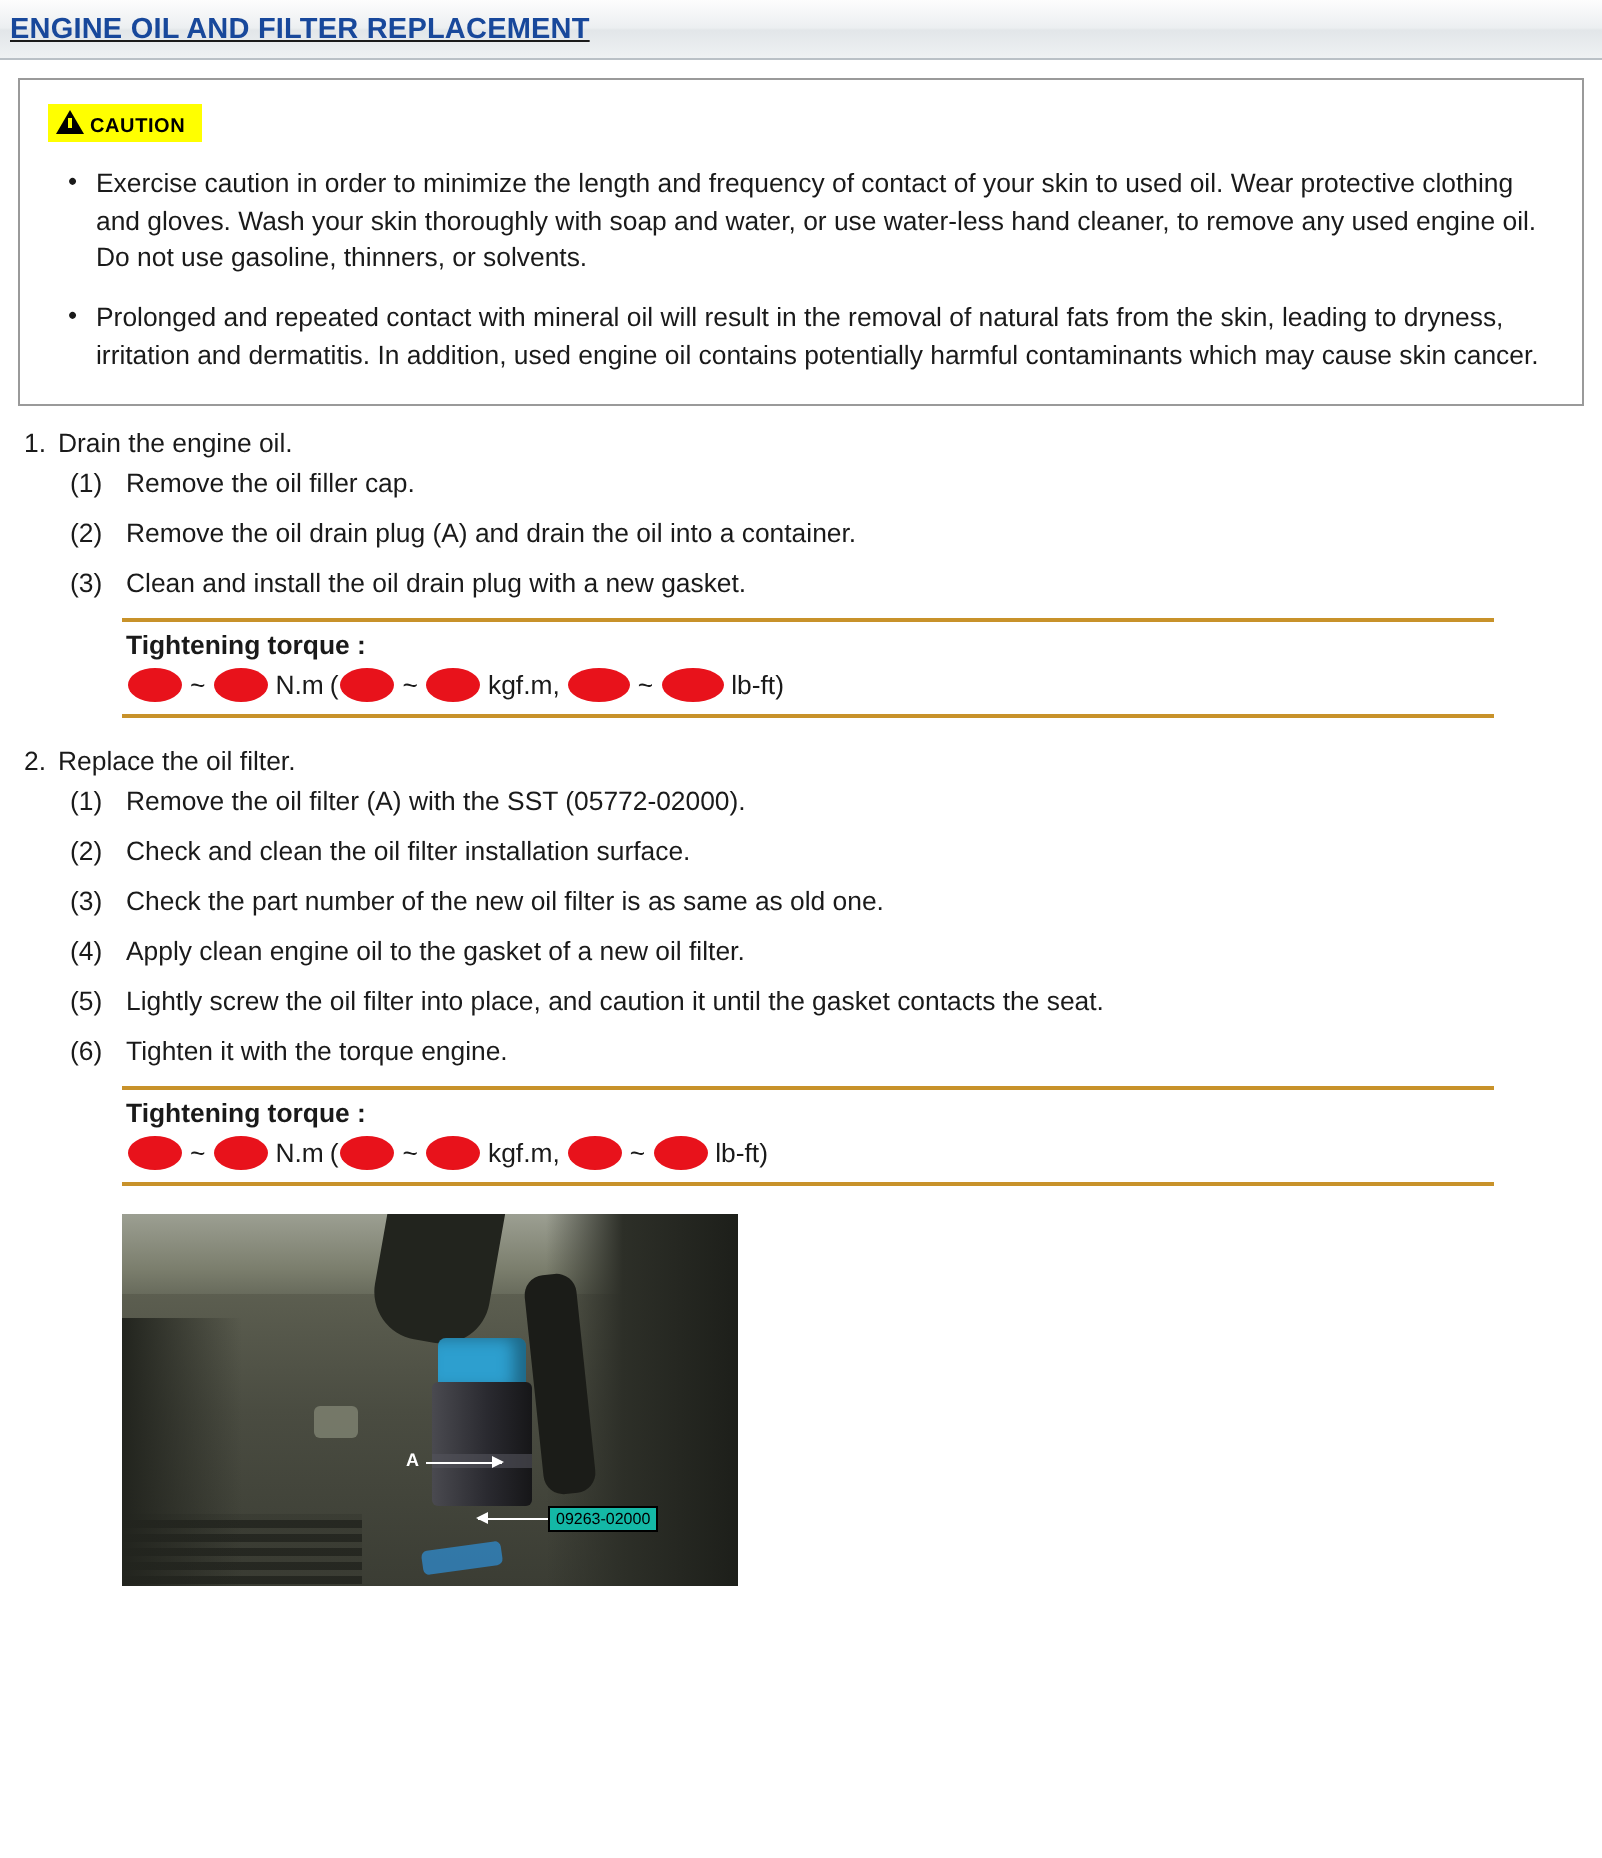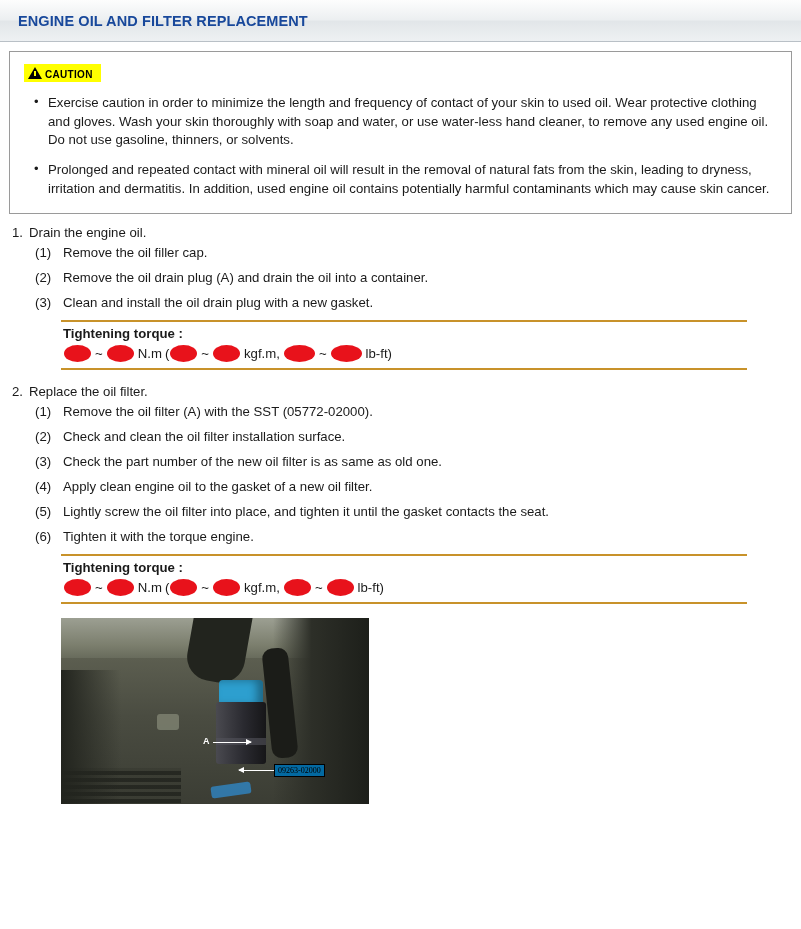--- a/index.html
+++ b/index.html
@@ -12,27 +12,28 @@
     height: 929px;
     font-family: "Liberation Sans", sans-serif;
     font-size: 13px;
     color: #1a1a1a;
     overflow: hidden;
     position: relative;
   }
 
   
   .header-bar {
-    height: 42px;
+    height: 30px;
     background: linear-gradient(to bottom, #fdfdfd 0%, #eceff1 48%, #e2e6e9 52%, #eef1f3 100%);
     border-bottom: 1px solid #b9c0c6;
     display: flex;
     align-items: center;
-    padding-left: 18px;
+    padding-left: 5px;
     box-sizing: border-box;
+    text-decoration: underline;
   }
   .header-title {
     color: #18489b;
     font-weight: bold;
     font-size: 14.5px;
     letter-spacing: 0.1px;
   }
 
   
   .page {
@@ -247,26 +248,26 @@
     content:"";
     position:absolute; right:-1px; top:-3px;
     width:0;height:0;
     border-top:3px solid transparent;
     border-bottom:3px solid transparent;
     border-left:6px solid #ffffff;
   }
   .sst-label {
     position: absolute;
     left: 213px; top: 146px;
-    background: #0369a1;
+    background: #14b8a6;
     border: 1px solid #000;
     color: #000;
     font-size: 8px;
     padding: 0 3px;
-    font-family: Liberation Serif, serif;
+    font-family: Liberation Sans, sans-serif;
     line-height: 11px;
   }
   .leader-sst {
     position: absolute;
     left: 178px; top: 152px; width: 36px; height: 1px;
     background: #ffffff;
   }
   .leader-sst::before {
     content:"";
     position:absolute; left:-1px; top:-3px;
@@ -353,21 +354,21 @@
       <div class="substep">
         <span class="substep-num">(3)</span>
         <span class="substep-text">Check the part number of the new oil filter is as same as old one.</span>
       </div>
       <div class="substep">
         <span class="substep-num">(4)</span>
         <span class="substep-text">Apply clean engine oil to the gasket of a new oil filter.</span>
       </div>
       <div class="substep">
         <span class="substep-num">(5)</span>
-        <span class="substep-text">Lightly screw the oil filter into place, and tighten it until the gasket contacts the seat.</span>
+        <span class="substep-text">Lightly screw the oil filter into place, and caution it until the gasket contacts the seat.</span>
       </div>
       <div class="substep">
         <span class="substep-num">(6)</span>
         <span class="substep-text">Tighten it with the torque engine.</span>
       </div>
 
       <div class="torque">
         <div class="torque-label">Tightening torque :</div>
         <div class="torque-values">
           <span class="redact"></span>

